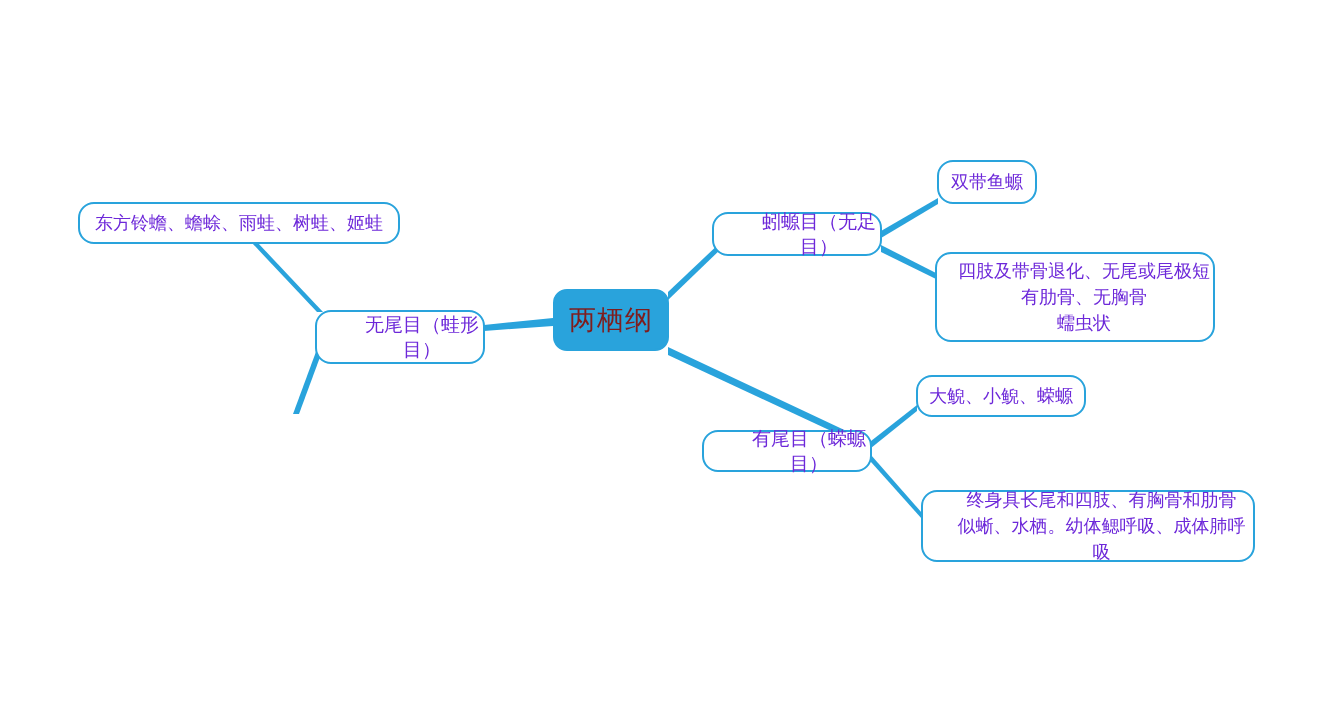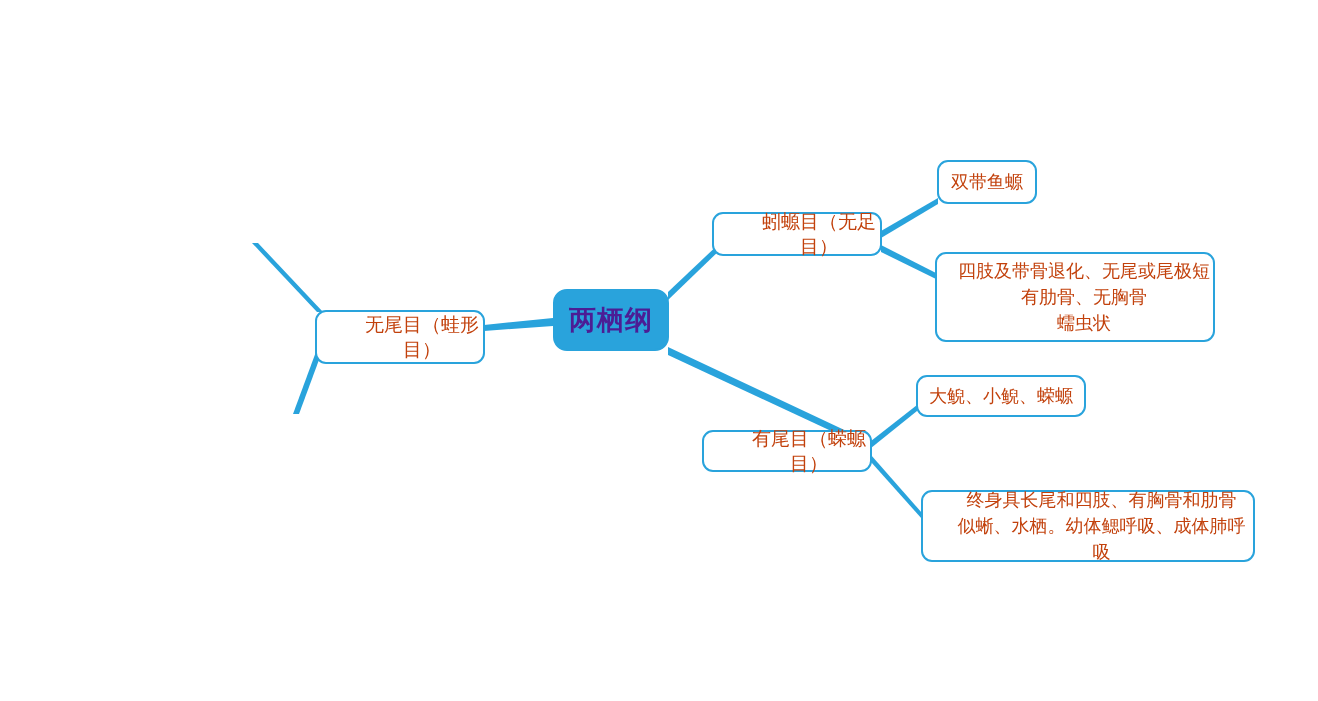--- a/index.html
+++ b/index.html
@@ -28,34 +28,33 @@
   }
   .node {
     position: absolute;
     box-sizing: border-box;
     display: flex;
     align-items: center;
     justify-content: center;
     text-align: center;
     background: #ffffff;
     border: 2px solid #29a3dc;
-    border-radius: 11px;
-    color: #c2410c;
+    border-radius: 16px;
+    color: #6d28d9;
     line-height: 1.34;
     white-space: pre-line;
     z-index: 2;
   }
   .node.root {
     background: #29a3dc;
     border-color: #29a3dc;
-    color: #4c1d95;
+    color: #7f1d1d;
     border-radius: 14px;
     font-size: 27px;
     letter-spacing: 1px;
-    font-weight: bold;
   }
   .node.branch {
     font-size: 19px;
     padding-left: 44px;
   }
   .node.leaf {
     font-size: 18px;
   }
   .node.detail {
     font-size: 18px;
@@ -89,20 +88,23 @@
   </svg>
 
   <div class="node root" style="left:553px; top:289px; width:116px; height:62px;">
     <span>两栖纲</span>
   </div>
 
   <div class="node branch" style="left:315px; top:310px; width:170px; height:54px;">
     <span>无尾目（蛙形目）</span>
   </div>
 
+  <div class="node leaf" style="left:78px; top:202px; width:322px; height:42px;">
+    <span>东方铃蟾、蟾蜍、雨蛙、树蛙、姬蛙</span>
+  </div>
 
 
   <div class="node branch" style="left:712px; top:212px; width:170px; height:44px;">
     <span>蚓螈目（无足目）</span>
   </div>
 
   <div class="node leaf" style="left:937px; top:160px; width:100px; height:44px;">
     <span>双带鱼螈</span>
   </div>
 

